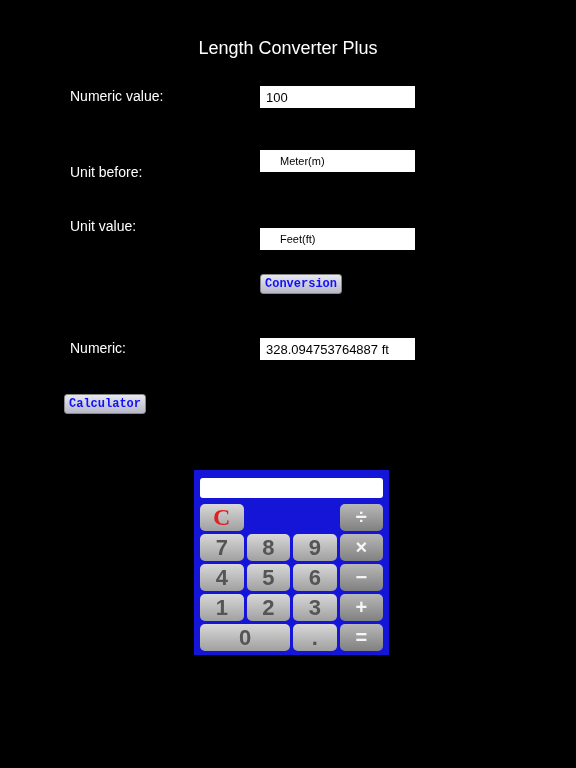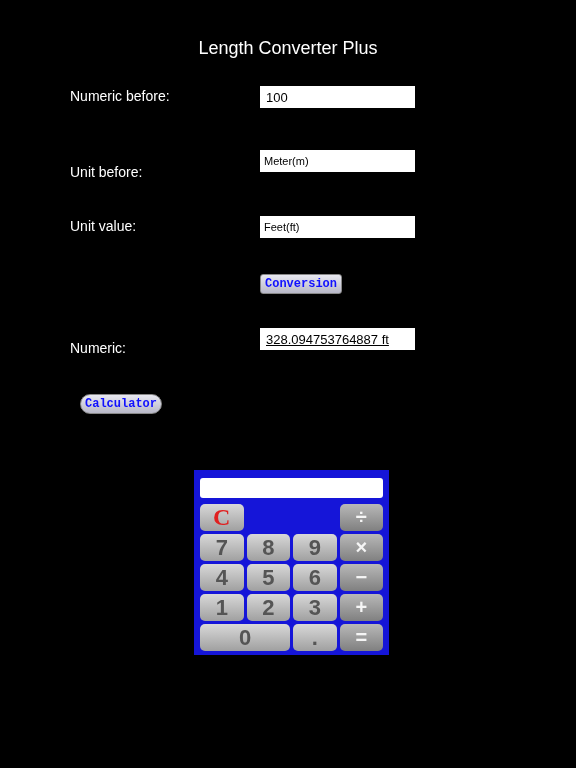--- a/index.html
+++ b/index.html
@@ -37,43 +37,42 @@
       width: 155px;
       height: 22px;
       background: #fff;
       color: #000;
       font-size: 13px;
       padding: 10px 6px;
       border: none;
     }
     .input-small {
       font-size: 11px;
-      padding: 3px 4px;
+      padding: 3px 20px;
     }
     .btn-blue {
       background: linear-gradient(#e8e8f0, #b8b8c8);
       color: #1010ff;
       font-family: "Courier New", monospace;
       font-weight: bold;
       font-size: 12px;
       border: 1px solid #888;
       border-radius: 3px;
       padding: 2px 4px;
       cursor: pointer;
     }
     .btn-conversion {
       position: absolute;
       top: 274px;
       left: 260px;
     }
     .btn-calculator {
       position: absolute;
       top: 394px;
-      left: 80px;
-      border-radius: 10px;
+      left: 64px;
     }
     .calc-panel {
       position: absolute;
       top: 470px;
       left: 194px;
       width: 195px;
       height: 185px;
       background: #1515d8;
       padding: 8px 6px 6px 6px;
     }
@@ -120,40 +119,40 @@
     .calc-key.wide {
       grid-column: span 2;
     }
   </style>
 </head>
 <body>
 
 <div class="title">Length Converter Plus</div>
 
 <div class="form-row" style="top:88px">
-  <span class="label">Numeric before:</span>
+  <span class="label">Numeric value:</span>
 </div>
 <input class="input-field" style="top: 86px;" value="100">
 
 <div class="form-row" style="top:164px">
   <span class="label">Unit before:</span>
 </div>
 <input class="input-field input-small" style="top: 150px;" value="Meter(m)">
 
 <div class="form-row" style="top:218px">
   <span class="label">Unit value:</span>
 </div>
-<input class="input-field input-small" style="top: 216px;" value="Feet(ft)">
+<input class="input-field input-small" style="top: 228px;" value="Feet(ft)">
 
 <button class="btn-blue btn-conversion">Conversion</button>
 
 <div class="form-row" style="top:340px">
   <span class="label">Numeric:</span>
 </div>
-<input class="input-field" style="top: 328px; text-decoration: underline;" readonly="" value="328.094753764887 ft">
+<input class="input-field" style="top: 338px;" readonly="" value="328.094753764887 ft">
 
 <button class="btn-blue btn-calculator">Calculator</button>
 
 <div class="calc-panel">
   <div class="calc-display"></div>
   <div class="calc-grid">
     <div class="calc-key clear">C</div>
     <div class="calc-key empty"></div>
     <div class="calc-key empty"></div>
     <div class="calc-key op">÷</div>

